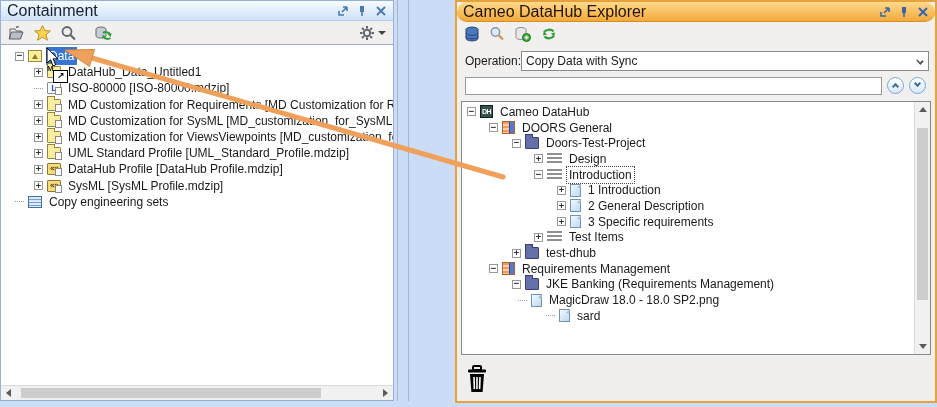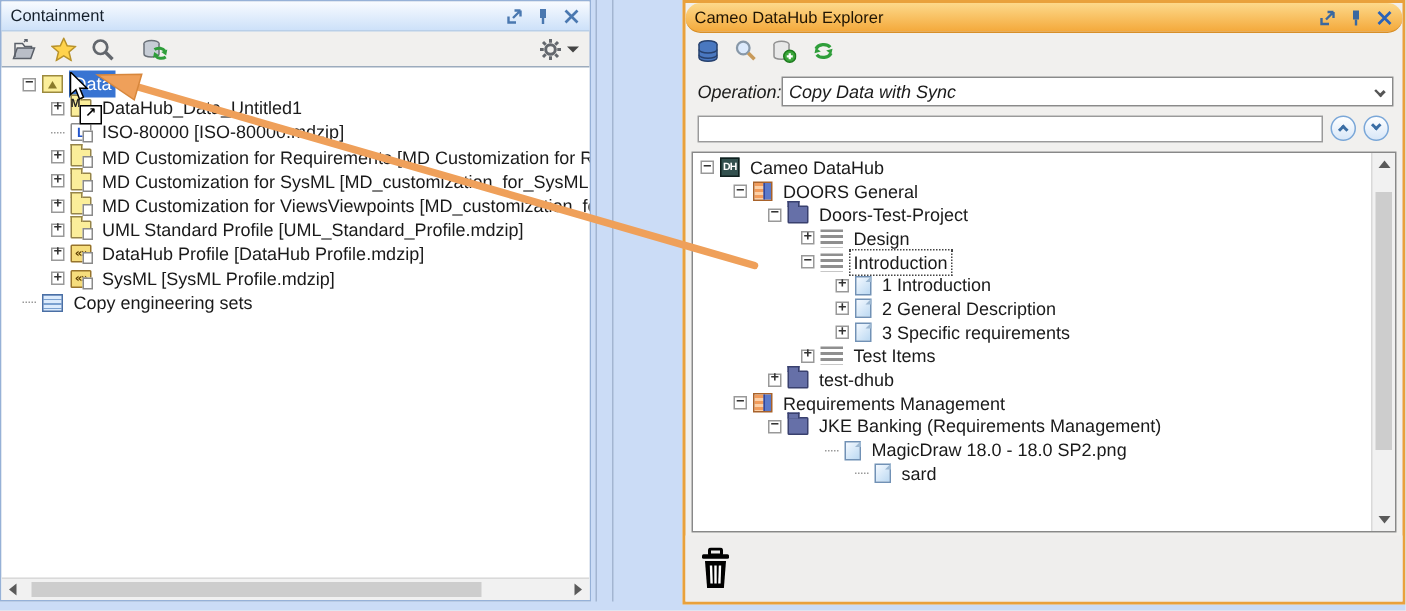--- a/index.html
+++ b/index.html
@@ -8,21 +8,21 @@
     position:relative; overflow:hidden;
     background:#cbdcf6;
     font-family:"Liberation Sans", sans-serif;
     font-size:12px; color:#1a1a1a;
   }
   .panel { position:absolute; background:#f1f0ee; }
   #left-panel { left:0; top:0; width:394px; height:401px; border:1px solid #96b1d7; }
   #right-panel { left:455px; top:0; width:482px; height:403px; border:2px solid #e9a13c; }
   .titlebar {
     height:20px; display:flex; align-items:center; padding:0 6px;
-    font-size:11px; color:#15202c; position:relative;
+    font-size:16px; color:#15202c; position:relative;
   }
   #left-panel .titlebar { background:linear-gradient(#f8fbff, #cde1f9); border-bottom:1px solid #b9cfe8; }
   #right-panel .titlebar { background:linear-gradient(#fdd98b, #f4a93b); border-bottom:1px solid #d88f27; color:#201503;border-radius:10px; }
   .wctls { margin-left:auto; display:flex; gap:7px; align-items:center; }
   .wctls svg { display:block; }
 
   .toolbar { height:24px; display:flex; align-items:center; gap:9px; padding:0 7px; }
   .toolbar svg { display:block; }
   .tb-right { margin-left:auto; display:flex; align-items:center; gap:3px; }
   .dd-tri { width:0; height:0; border-left:4px solid transparent; border-right:4px solid transparent; border-top:4px solid #444; }
@@ -73,21 +73,21 @@
   .ico.folder-dark { background:#6670a8; border:1px solid #39406e; }
   .ico.folder-dark::before { content:""; position:absolute; left:-1px; top:-4px; width:6px; height:3px;
     background:#6670a8; border:1px solid #39406e; border-bottom:none; }
   .ico.module { width:15px; height:12px; border:none;
     background:repeating-linear-gradient(180deg,#8f8f8f 0 2px, transparent 2px 4px); }
   .ico.doc { width:11px; height:13px; background:linear-gradient(135deg,#f4f9ff,#bcd9f2); border:1px solid #7191b5; }
   .ico.doc::before { content:""; position:absolute; right:-1px; top:-1px;
     border-left:4px solid transparent; border-bottom:4px solid #9db8d2; }
 
   
-  .op-row { position:absolute; top:48px; left:0; right:0; height:21px; display:flex; align-items:center;font-style:italic; }
+  .op-row { position:absolute; top:48px; left:0; right:0; height:21px; display:flex; align-items:center; }
   .op-label { margin-left:8px; width:56px; flex:none; }
   .combo { flex:1; height:20px; margin-right:6px; background:#fff; border:1px solid #8a8a8a;
     display:flex; align-items:center; padding:0 4px; position:relative; }
   .combo .chev { position:absolute; right:5px; top:6px; width:6px; height:6px;
     border-right:2px solid #555; border-bottom:2px solid #555; transform:rotate(45deg) scaleY(.8); }
   .search-row { position:absolute; top:74px; left:0; right:0; height:19px; display:flex; align-items:center; gap:5px; }
   .search-input { margin-left:8px; width:417px; height:18px; border:1px solid #9a9a9a; background:#fff;
     font-family:"Liberation Sans",sans-serif; font-size:12px; padding:0 3px; }
   .navbtn { width:17px; height:17px; border-radius:50%; border:1px solid #7aa7d8;
     background:linear-gradient(#ffffff,#d8e7f8); position:relative; flex:none; }
@@ -371,26 +371,26 @@
       <div class="row" style="padding-left:27px">
         <span class="exp">−</span>
         <span class="ico db"></span>
         <span class="lbl">Requirements Management</span>
       </div>
       <div class="row" style="padding-left:50px">
         <span class="exp">−</span>
         <span class="ico folder-dark"></span>
         <span class="lbl">JKE Banking (Requirements Management)</span>
       </div>
-      <div class="row" style="padding-left:88px">
+      <div class="row" style="padding-left:56px">
         <span class="leader"></span>
         <span class="ico doc"></span>
         <span class="lbl">MagicDraw 18.0 - 18.0 SP2.png</span>
       </div>
-      <div class="row" style="padding-left:108px">
+      <div class="row" style="padding-left:84px">
         <span class="leader"></span>
         <span class="ico doc"></span>
         <span class="lbl">sard</span>
       </div>
     </div>
     <div class="vscroll">
       <span class="btn">
           <span class="tri-up"></span>
         </span>
       <span class="vthumb"></span>

